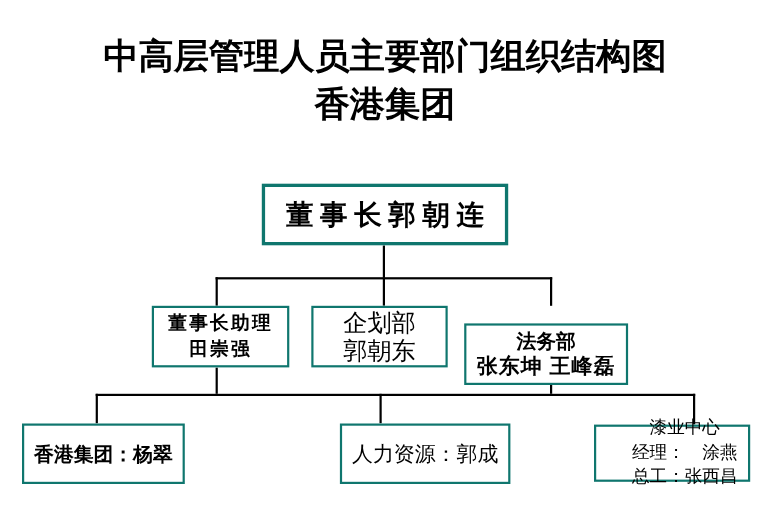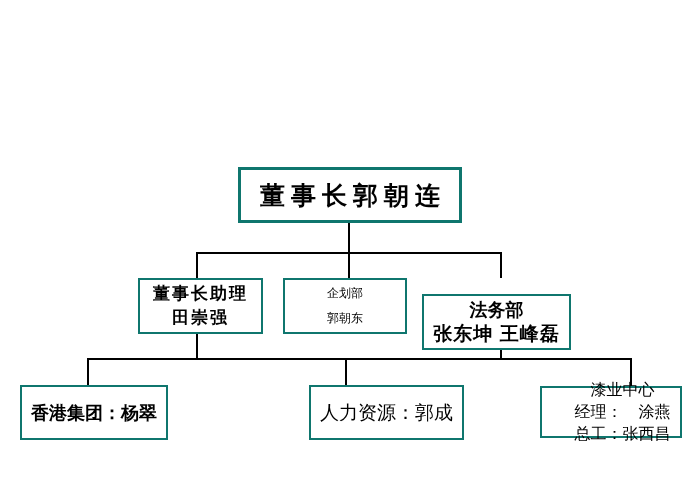--- a/index.html
+++ b/index.html
@@ -46,38 +46,42 @@
     text-indent: 6px;
   }
   .l2-box1 { left: 138px; top: 278px; width: 125px; height: 56px; align-items: center; }
   .l2-box2 { left: 283px; top: 278px; width: 124px; height: 56px; }
   .l2-box3 { left: 422px; top: 278px; width: 149px; height: 56px; margin-top: 16px; }
   .l3-box1 { left: 20px;  top: 385px; width: 148px; height: 55px; }
   .l3-box2 { left: 273px; top: 385px; width: 155px; height: 55px; margin-left: 36px; }
   .l3-box3 { left: 540px; top: 386px; width: 142px; height: 52px; padding-left: 23px; }
 
   .t-bold-sp   { font-size: 17px; font-weight: bold; letter-spacing: 2px; line-height: 24px; }
-  .t-reg       { font-size: 12px; font-weight: normal; line-height: 25px; }
+  .t-reg       { font-size: 22px; font-weight: normal; line-height: 25px; }
   .t-bold      { font-size: 18px; font-weight: bold; line-height: 24px; }
   .t-bold-wide { font-size: 19px; font-weight: bold; letter-spacing: 1px; line-height: 24px; }
   .t-reg-big   { font-size: 19px; font-weight: normal; }
   .t-small     { font-size: 16px; font-weight: normal; line-height: 22px; }
 
   .hline, .vline {
     position: absolute;
     background: #000000;
   }
   .hline { height: 2px; }
   .vline { width: 2px; }
 </style>
 </head>
 <body>
 
 <div class="canvas">
 
+  <div class="title">
+    <div>中高层管理人员主要部门组织结构图</div>
+    <div>香港集团</div>
+  </div>
 
   <div class="vline" style="left:348px; top:223px; height:29px;"></div>
   <div class="hline" style="left:196px; top:252px; width:306px;"></div>
   <div class="vline" style="left:196px; top:252px; height:26px;"></div>
   <div class="vline" style="left:348px; top:252px; height:26px;"></div>
   <div class="vline" style="left:500px; top:252px; height:26px;"></div>
 
   <div class="vline" style="left:196px; top:334px; height:24px;"></div>
   <div class="vline" style="left:500px; top:334px; height:24px;"></div>
   <div class="hline" style="left:87px; top:358px; width:545px;"></div>

